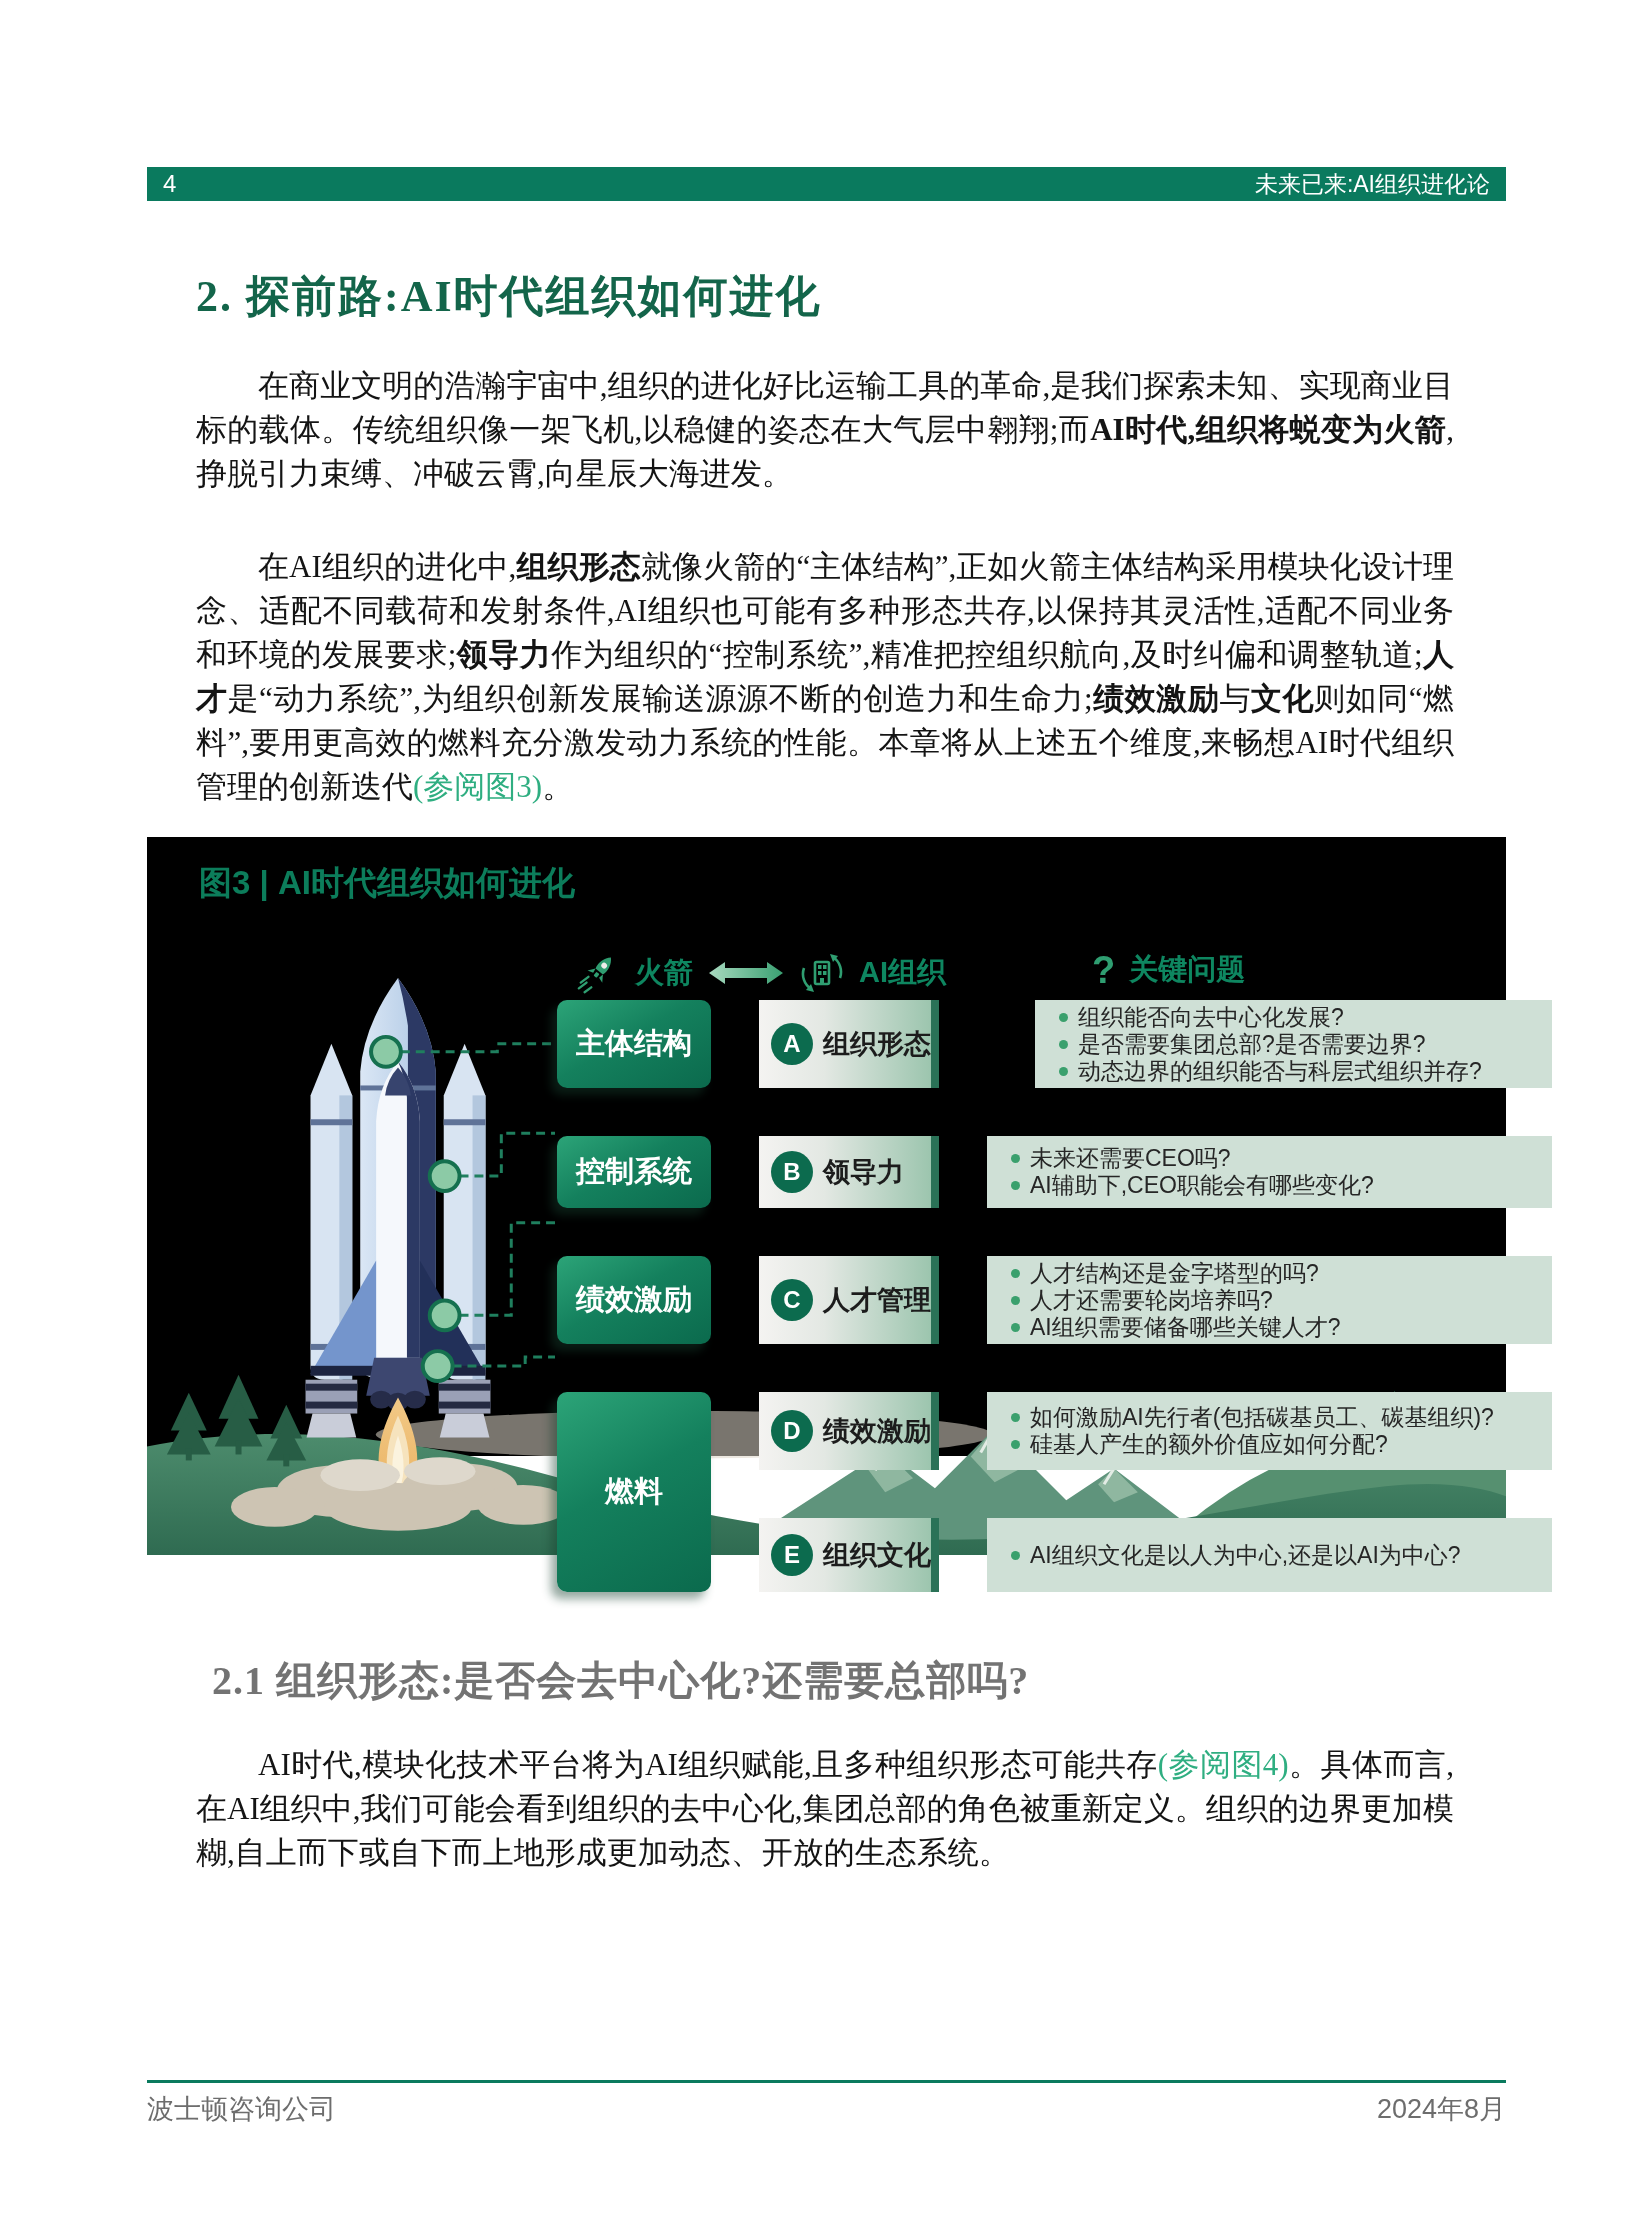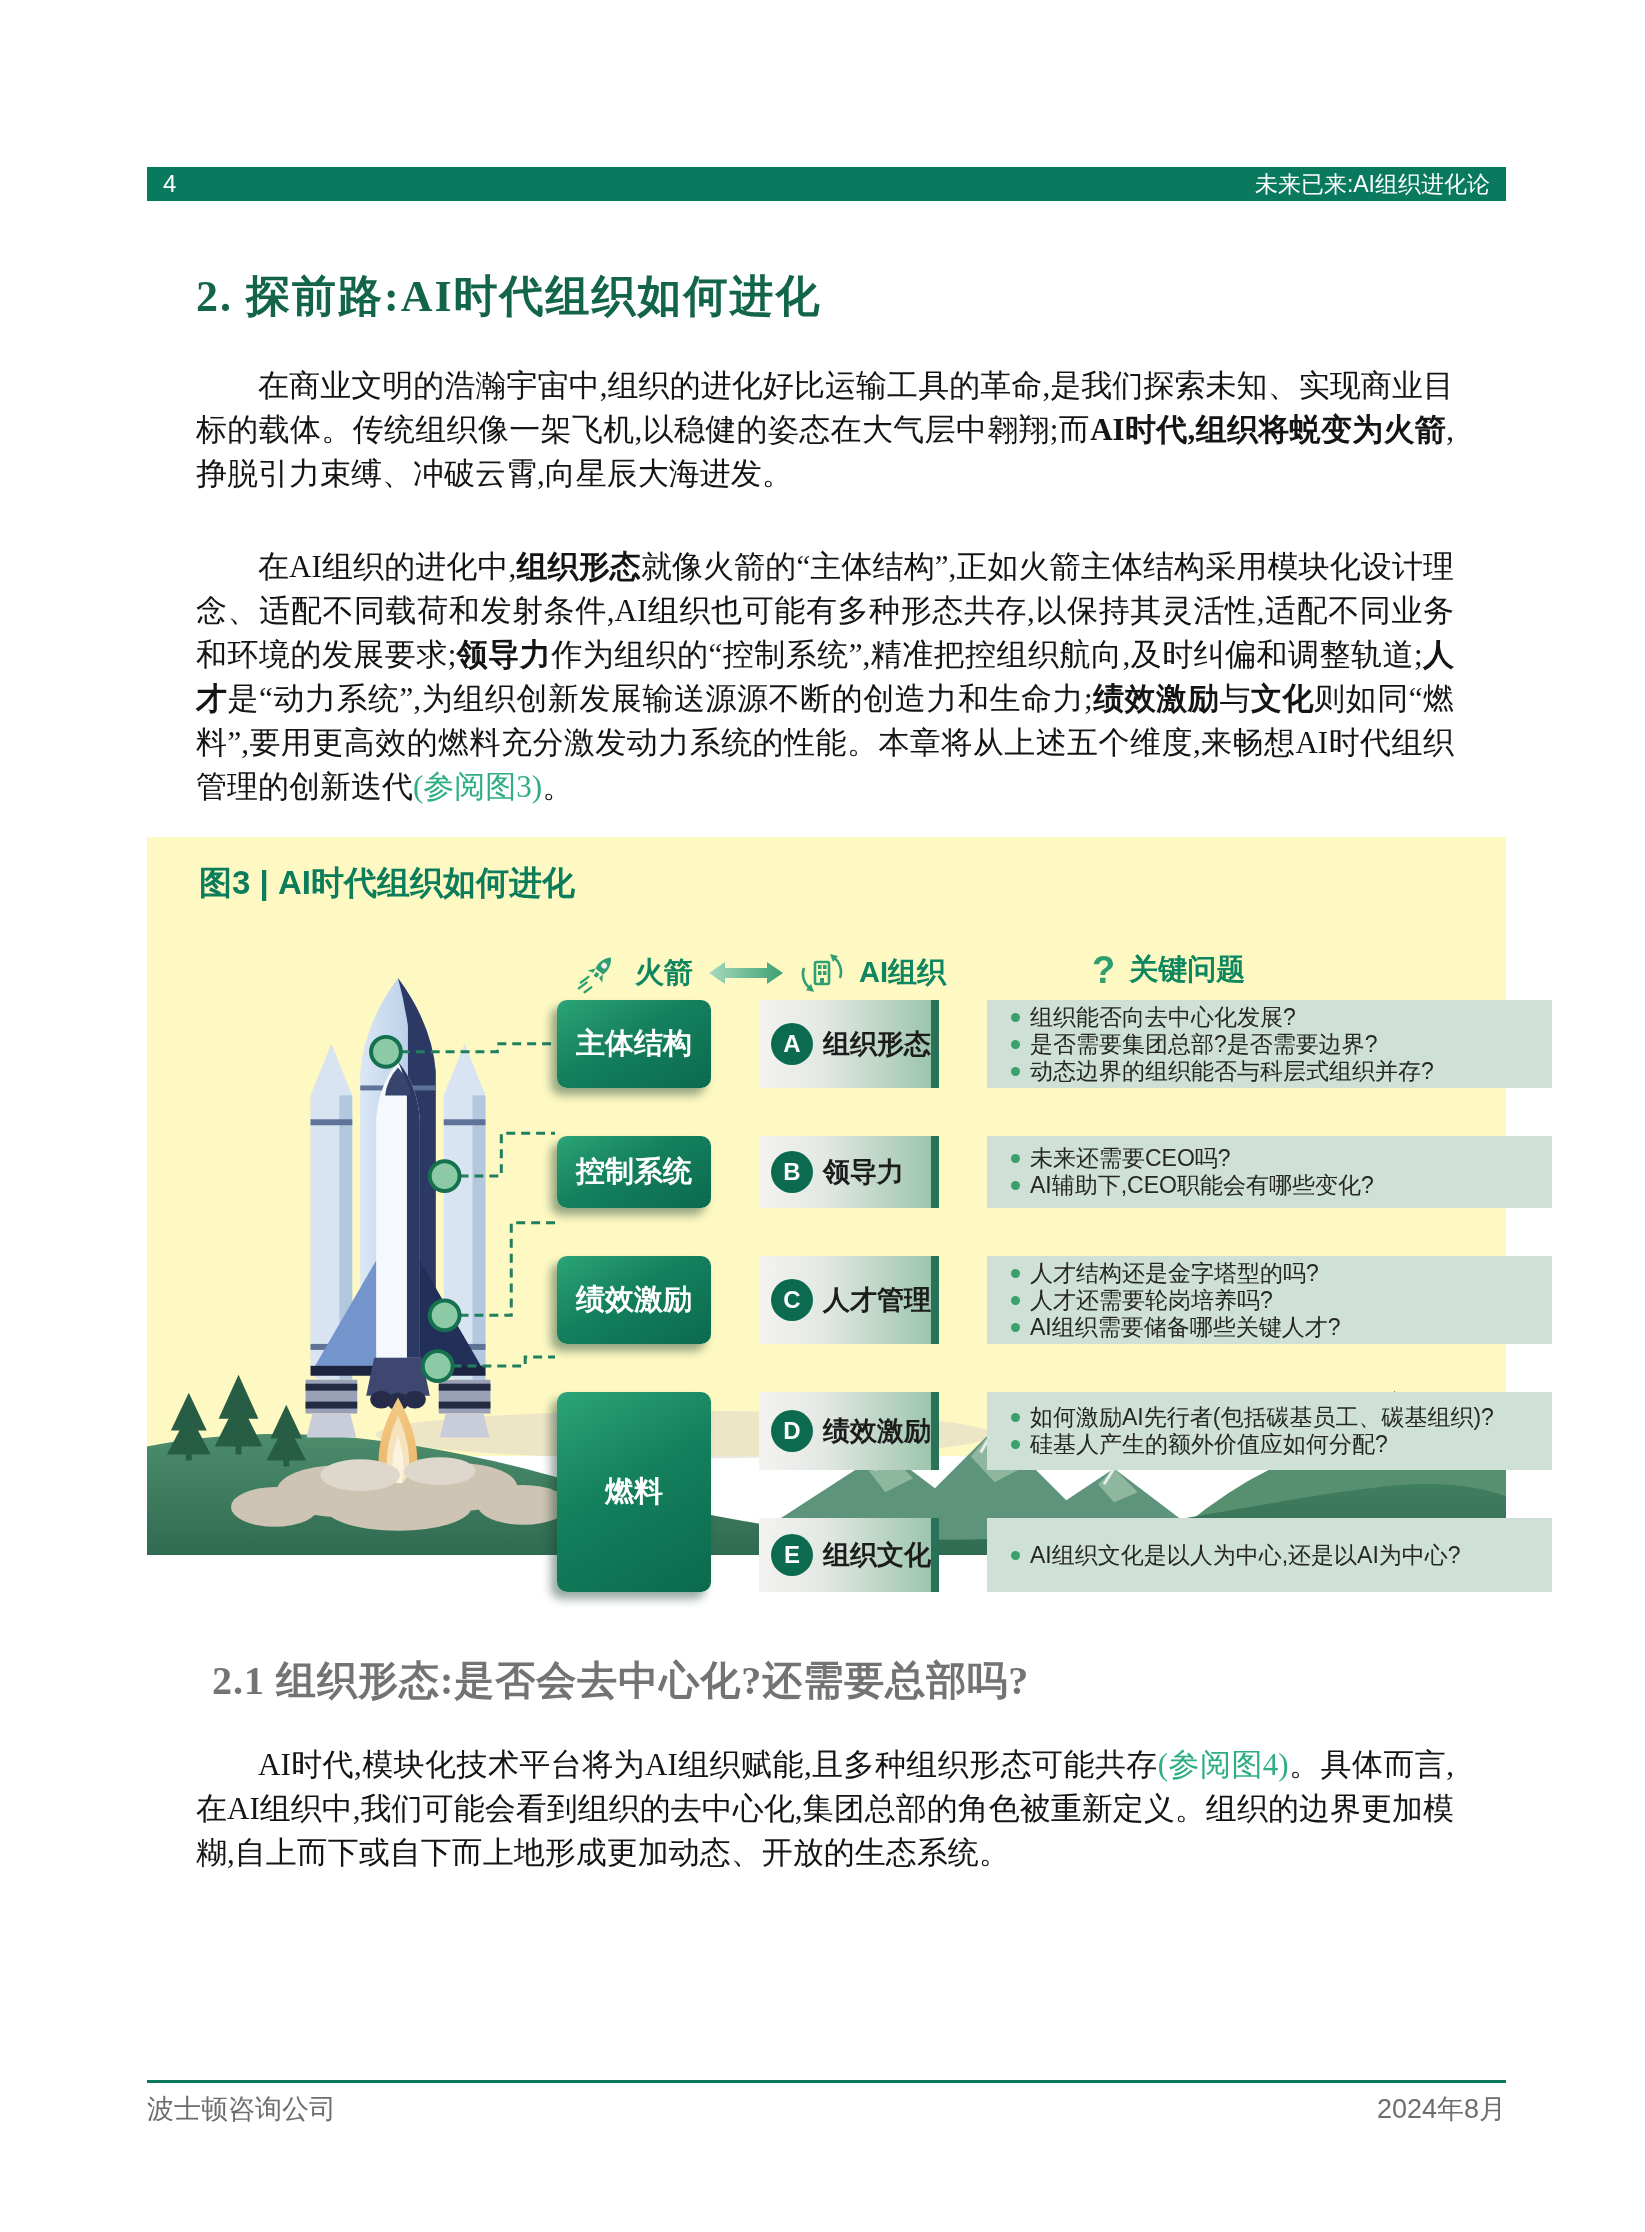--- a/index.html
+++ b/index.html
@@ -22,21 +22,21 @@
   
   .body-p{position:absolute;left:196px;width:1258px;margin:0;font-size:31px;line-height:44px;
           color:#141414;text-align:justify;text-indent:2em;}
   #p1{top:364px}
   #p2{top:545px}
   #p21{top:1743px}
   .body-p .b{font-weight:700;}
   .body-p .link{color:#2fae81;}
 
   
-  .figure{position:absolute;left:147px;top:837px;width:1359px;height:619px;background:#fef9c3;
+  .figure{position:absolute;left:147px;top:837px;width:1359px;height:619px;background:#000000;
           font-family:"Liberation Sans","DejaVu Sans",sans-serif;}
   .fig-title{position:absolute;left:52px;top:24px;font-size:33px;font-weight:700;color:#0c7d5b;}
   .legend{position:absolute;top:113px;display:flex;align-items:center;gap:14px;
           color:#0e8660;font-weight:700;font-size:29px;white-space:nowrap;}
   .legend.l{left:428px;}
   .legend.r{left:945px;}
   .q-icon{font-size:38px;font-weight:800;color:#2f9e71;line-height:1;}
 
   .layer{position:absolute;overflow:visible;}
 
@@ -241,21 +241,21 @@
       <span class="q-icon">?</span>
       <span>关键问题</span>
     </div>
 
     <div class="grid">
         <div class="part-btn" style="grid-area: 1 / 1;">主体结构</div>
         <div class="dim-panel" style="grid-area: 1 / 2;">
           <span class="badge">A</span>
           <span class="dim-label">组织形态</span>
         </div>
-        <div class="q-panel" style="grid-area: 1 / 3;">
+        <div class="q-panel" style="grid-area: 1 / 3; margin-left: 48px;">
           <div class="q-item">
             <span class="dot"></span>
             <span>组织能否向去中心化发展?</span>
           </div>
           <div class="q-item">
             <span class="dot"></span>
             <span>是否需要集团总部?是否需要边界?</span>
           </div>
           <div class="q-item">
             <span class="dot"></span>

